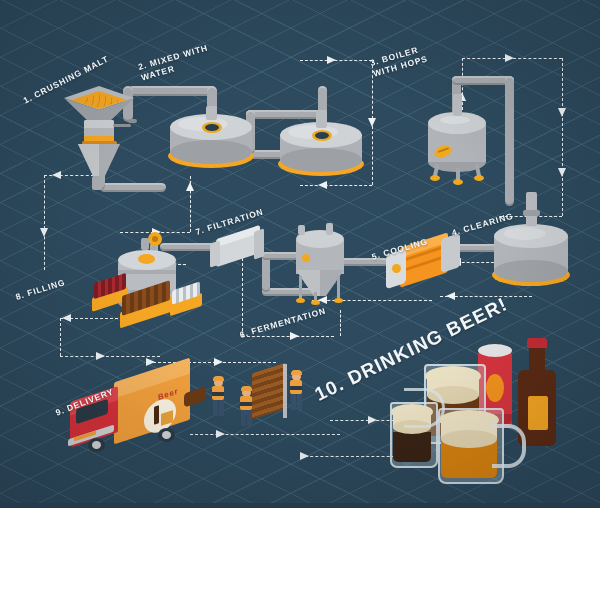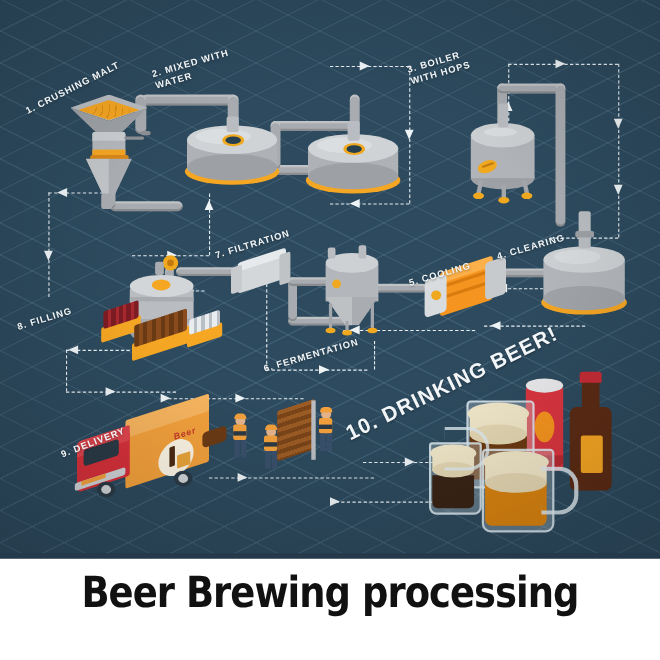--- a/index.html
+++ b/index.html
@@ -398,17 +398,14 @@
 
     <div class="lbl" style="left:16px;top:292px;transform:rotate(-17deg);">8. FILLING</div>
 
     <div class="lbl" style="left:56px;top:408px;transform:rotate(-21deg);">9. DELIVERY</div>
 
     <div class="lbl big" style="left:316px;top:390px;transform:rotate(-26deg);">10. DRINKING BEER!</div>
   </div>
 
   <div id="topedge"></div>
 
-  <div id="titlebar">
-    <div id="title">Beer Brewing processing</div>
-  </div>
 
 </div>
 
 </body></html>

